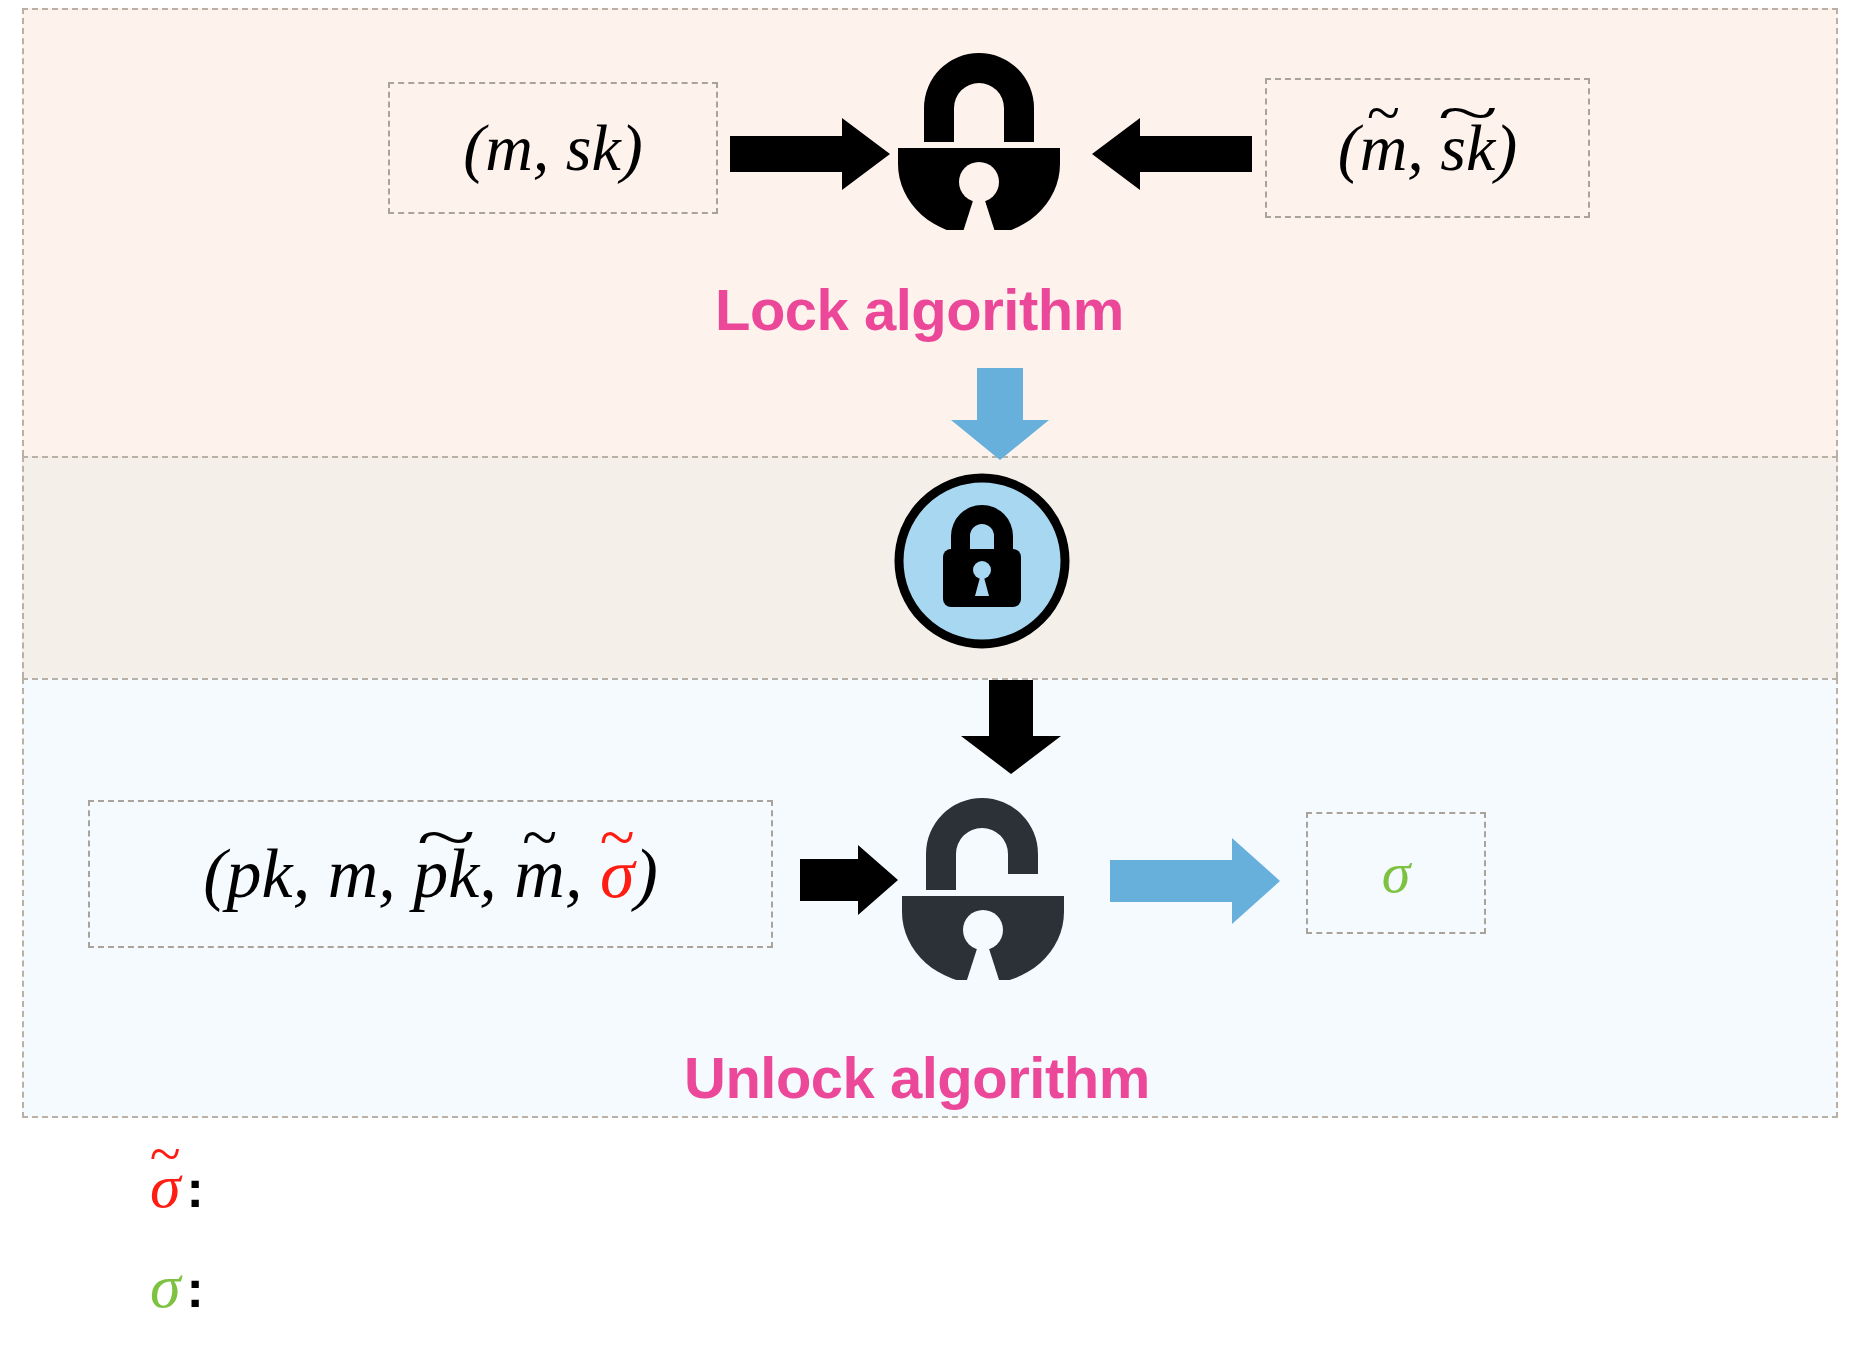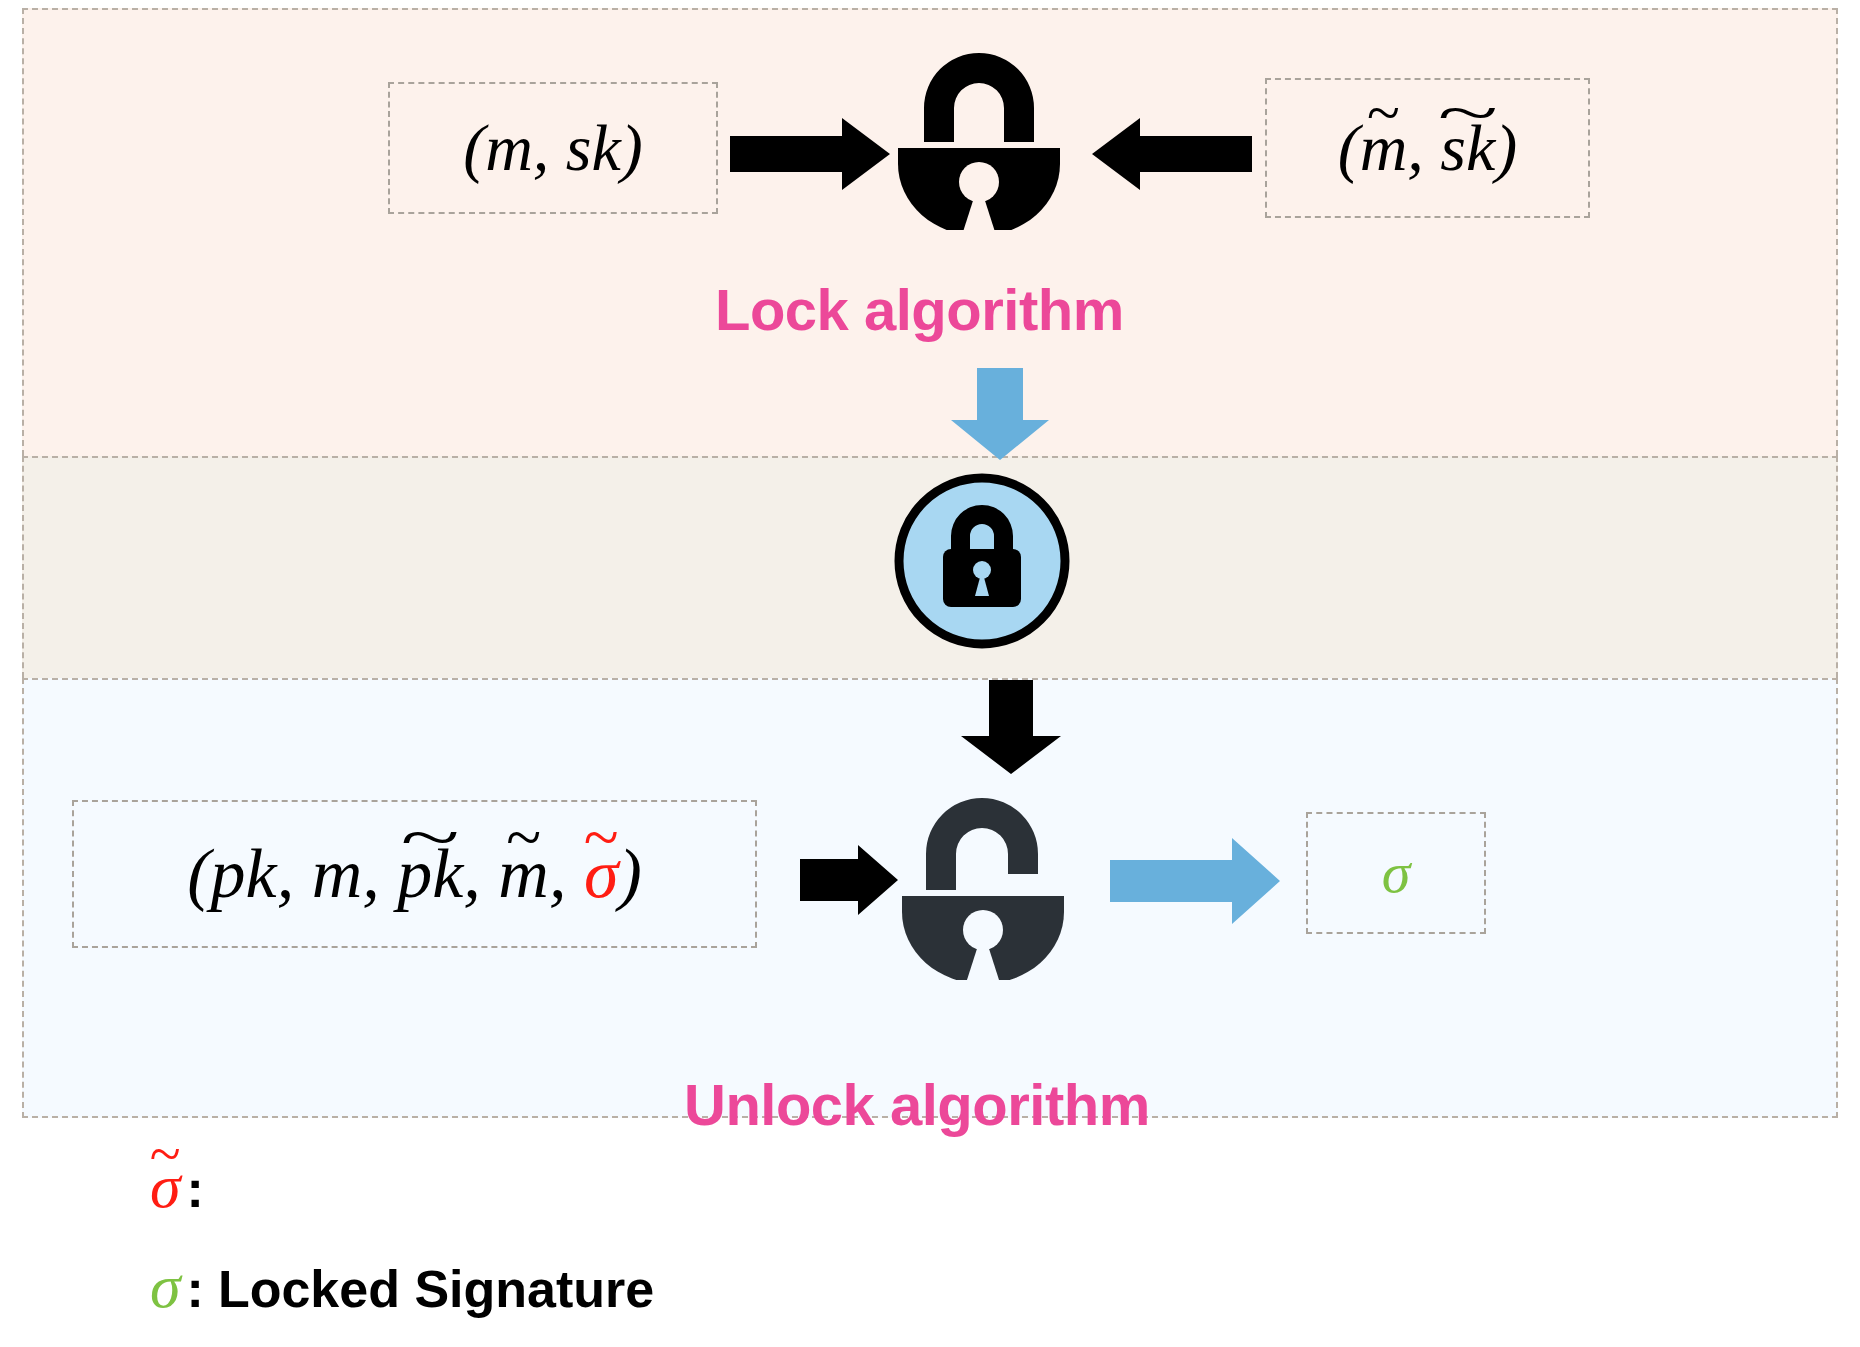--- a/index.html
+++ b/index.html
@@ -16,40 +16,40 @@
   .band-unlock{top:678px;height:440px;background:#f5faff;border-top:2px dashed #b9b0a6;}
 
   
   .vbox{position:absolute;box-sizing:border-box;border:2px dashed #a9a39b;
         display:flex;align-items:center;justify-content:center;
         font-family:"Liberation Serif", serif;font-style:italic;
         color:#000;line-height:1;}
 
   #box-m-sk{left:388px;top:82px;width:330px;height:132px;font-size:66px;}
   #box-mt-skt{left:1265px;top:78px;width:325px;height:140px;font-size:66px;}
-  #box-unlock-in{left:72px;top:800px;width:685px;height:148px;font-size:70px;}
+  #box-unlock-in{left:88px;top:800px;width:685px;height:148px;font-size:70px;}
   #box-sigma-out{left:1306px;top:812px;width:180px;height:122px;font-size:58px;}
 
   .tld{position:relative;display:inline-block;}
   .tld>.t{position:absolute;left:50%;transform:translateX(-50%);
           top:-0.52em;font-size:0.92em;font-style:normal;line-height:1;}
   .tld>.t.wide{transform:translateX(-50%) scaleX(1.85);}
   .tld>.t.wide2{transform:translateX(-50%) scaleX(1.7);}
   .red{color:#ff1d13;}
   .green{color:#7ec242;}
 
   
   .arrow{position:absolute;}
   .arrow svg{display:block;}
 
   
   .algo-label{position:absolute;font-weight:bold;color:#ec4899;
               font-family:"Liberation Sans", sans-serif;white-space:nowrap;}
   #label-lock{left:715px;top:276px;font-size:58px;letter-spacing:-0.5px;}
-  #label-unlock{left:684px;top:1071px;font-size:58px;letter-spacing:-0.5px;}
+  #label-unlock{left:684px;top:1044px;font-size:58px;letter-spacing:-0.5px;}
 
   
   .lockwrap{position:absolute;}
   .lockwrap svg{display:block;}
 
   #lock-top{left:884px;top:30px;width:190px;height:200px;}
   #lock-bottom{left:888px;top:778px;width:190px;height:202px;}
 
   #lock-circle{left:893px;top:472px;width:178px;height:178px;}
   #lock-circle .circ{fill:#a8d7f2;stroke:#000;stroke-width:9;}
@@ -163,16 +163,15 @@
       <span class="tld"><span class="t">~</span>σ</span>
     </span>
     <span class="legend-txt">:</span>
   </div>
 
   <div class="legend-row" id="legend-2">
     <span class="legend-sym green">
       <span style="display:inline-block;">σ</span>
     </span>
     <span class="legend-txt">:</span>
-    <span class="legend-txt" style="margin-left:14px;">Locked Signature</span>
   </div>
 
 </div>
 
 </body></html>

